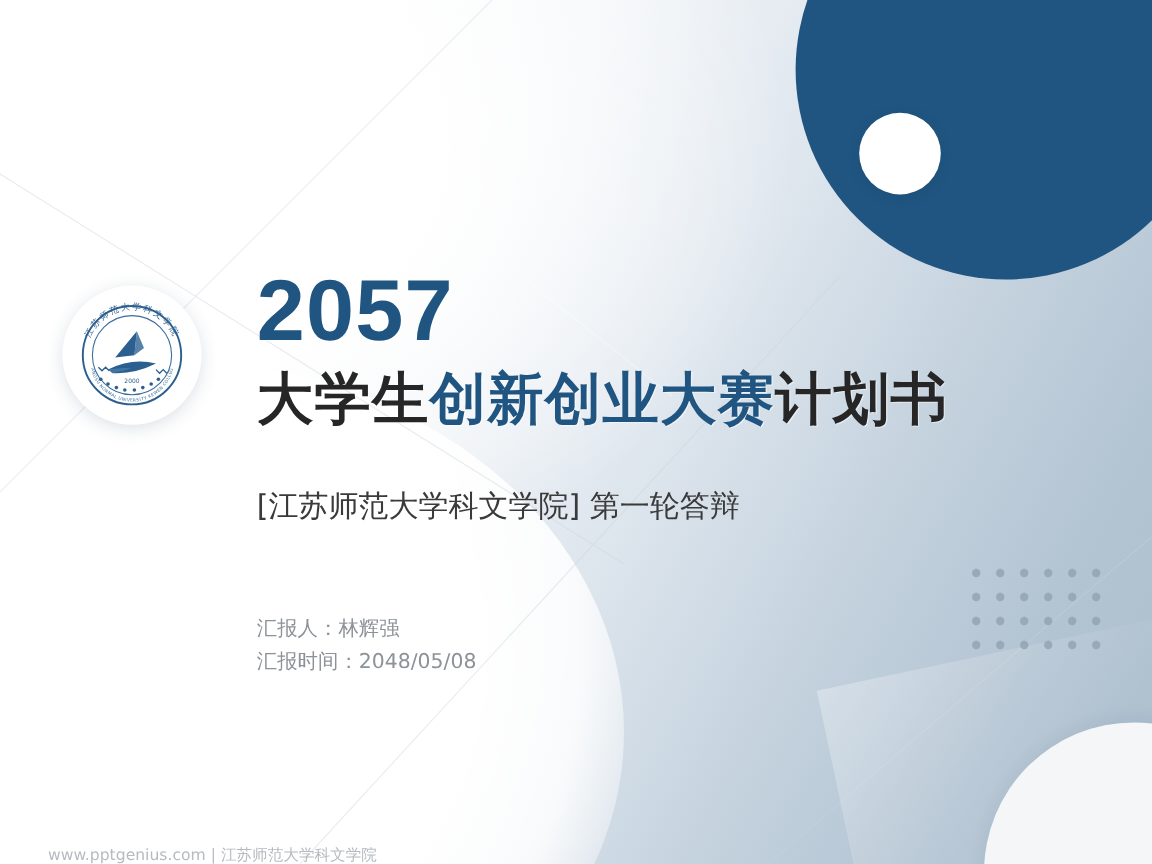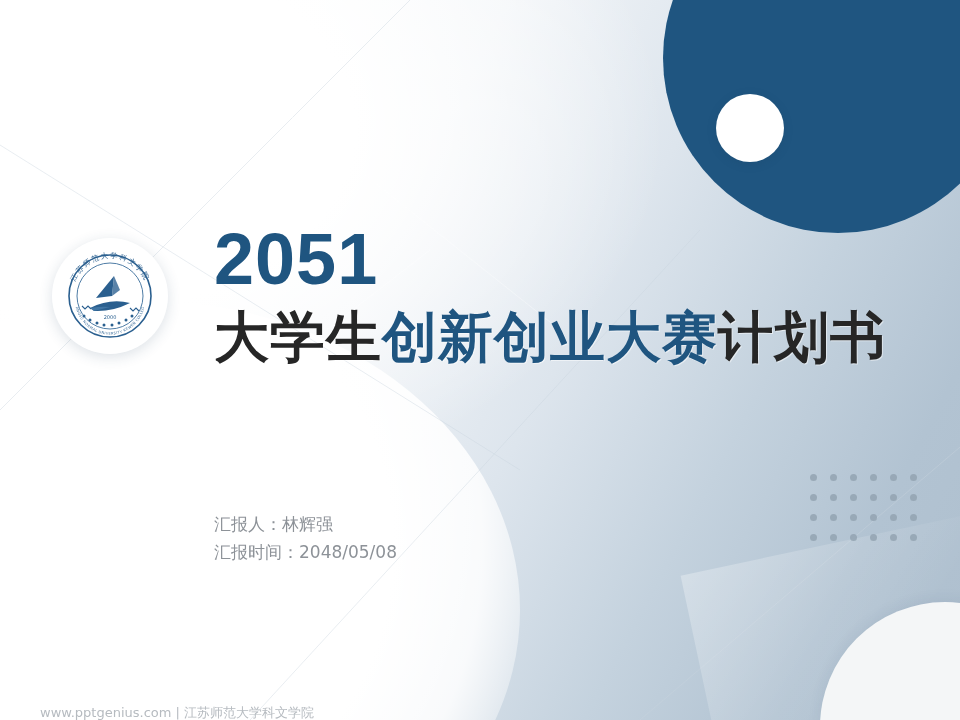--- a/index.html
+++ b/index.html
@@ -144,21 +144,21 @@
     letter-spacing: 1px;
     color: #1f5580;
     text-shadow: 1px 1px 0 rgba(255,255,255,0.55);
     font-family: "Liberation Sans", "DejaVu Sans", sans-serif;
   }
 
   .headline {
     position: absolute;
     left: 214px;
     top: 308px;
-    font-size: 55px;
+    font-size: 47px;
     line-height: 1.08;
     font-weight: bold;
     letter-spacing: 1px;
     white-space: nowrap;
     font-family: "DejaVu Sans", "Liberation Sans", sans-serif;
     text-shadow: 1px 1px 0 rgba(255,255,255,0.5);
   }
   .headline .dark  { color: #262626; }
   .headline .blue  { color: #1f5580; }
 
@@ -280,26 +280,27 @@
           <circle cx="44" cy="79" r="1.5"></circle>
         <circle cx="52" cy="79" r="1.5"></circle>
           <circle cx="59" cy="77" r="1.5"></circle>
         <circle cx="66" cy="74" r="1.5"></circle>
           <circle cx="72" cy="70" r="1.5"></circle>
       </g>
       <text x="50" y="73" font-size="5" fill="#2a5f8f" text-anchor="middle" font-family="'DejaVu Sans',sans-serif">2000</text>
     </svg>
   </div>
 
-  <div class="year">2051</div>
+  <div class="year">2057</div>
 
   <div class="headline">
     <span class="dark">大学生</span><span class="blue">创新创业大赛</span><span class="dark">计划书</span>
   </div>
 
+  <div class="subtitle">[江苏师范大学科文学院] 第一轮答辩</div>
 
   <div class="meta">
     <div>汇报人：林辉强</div>
     <div>汇报时间：2048/05/08</div>
   </div>
 
   <div class="footer">www.pptgenius.com | 江苏师范大学科文学院</div>
 
 </div>
 

